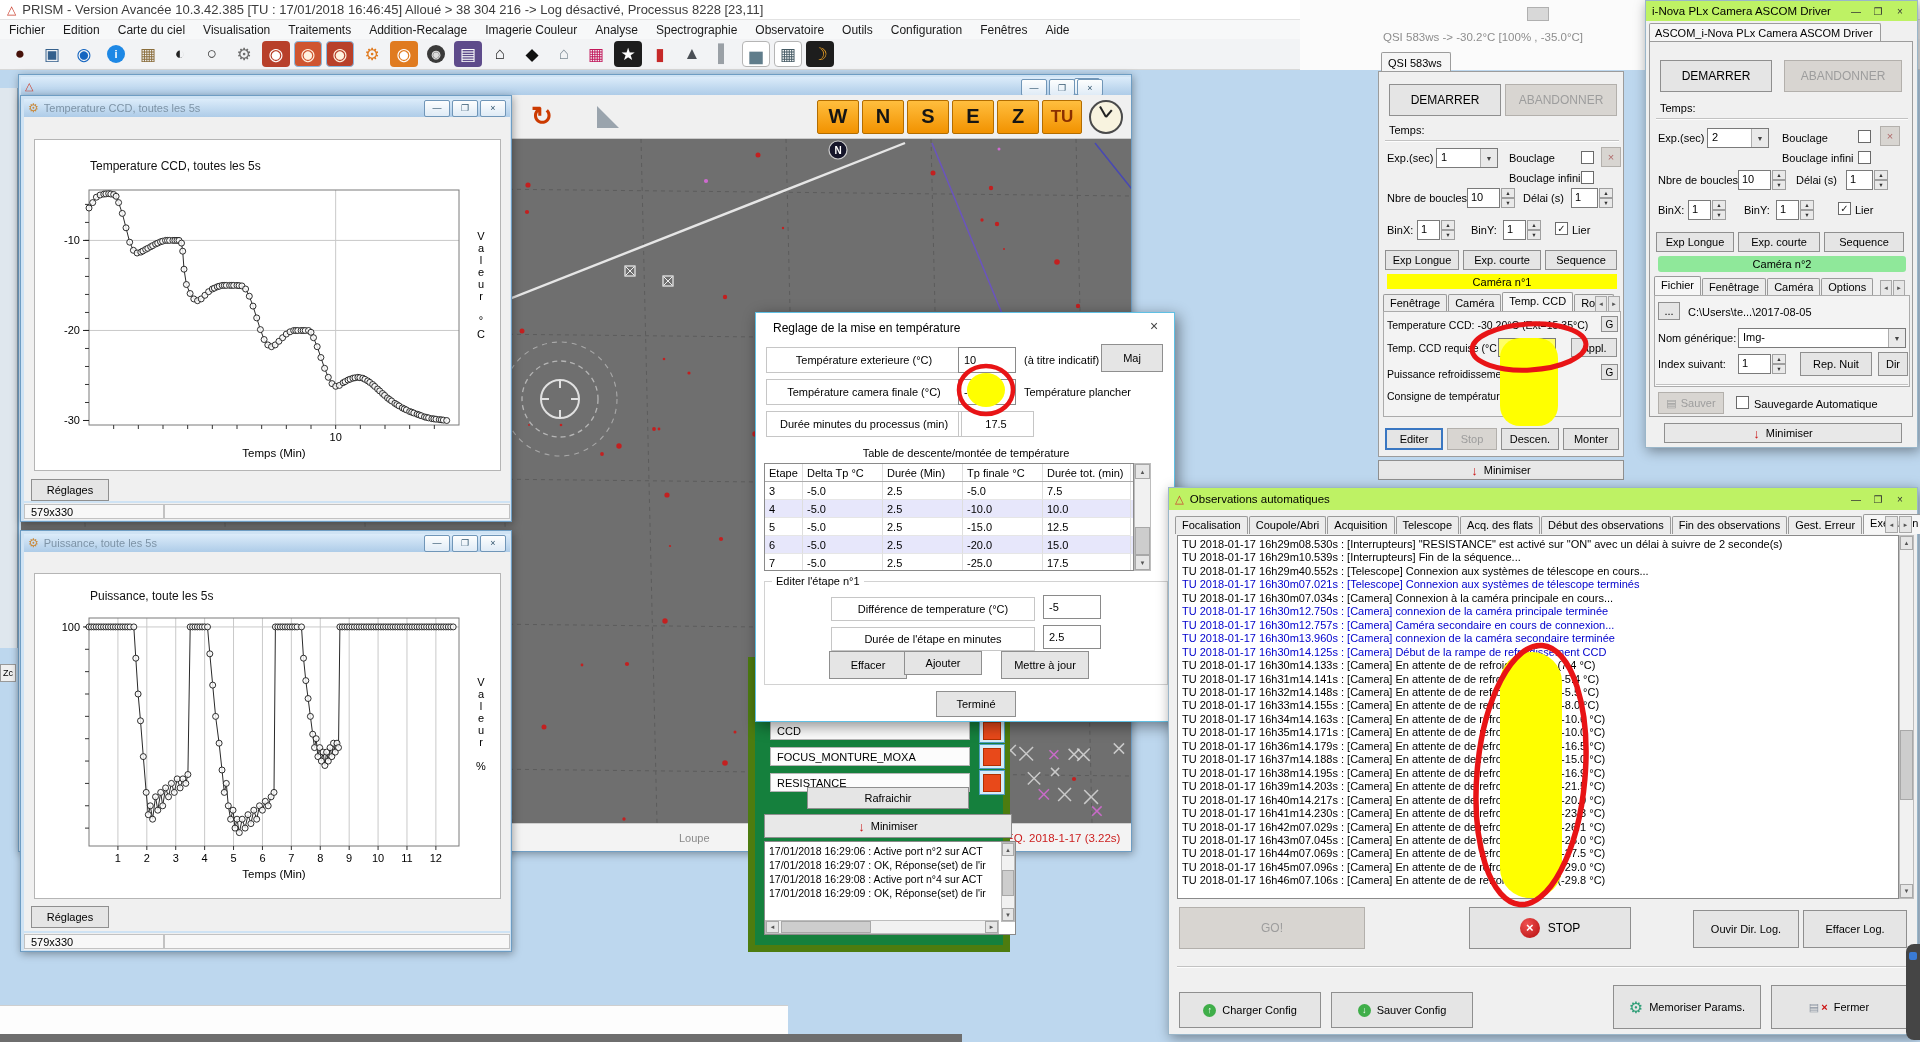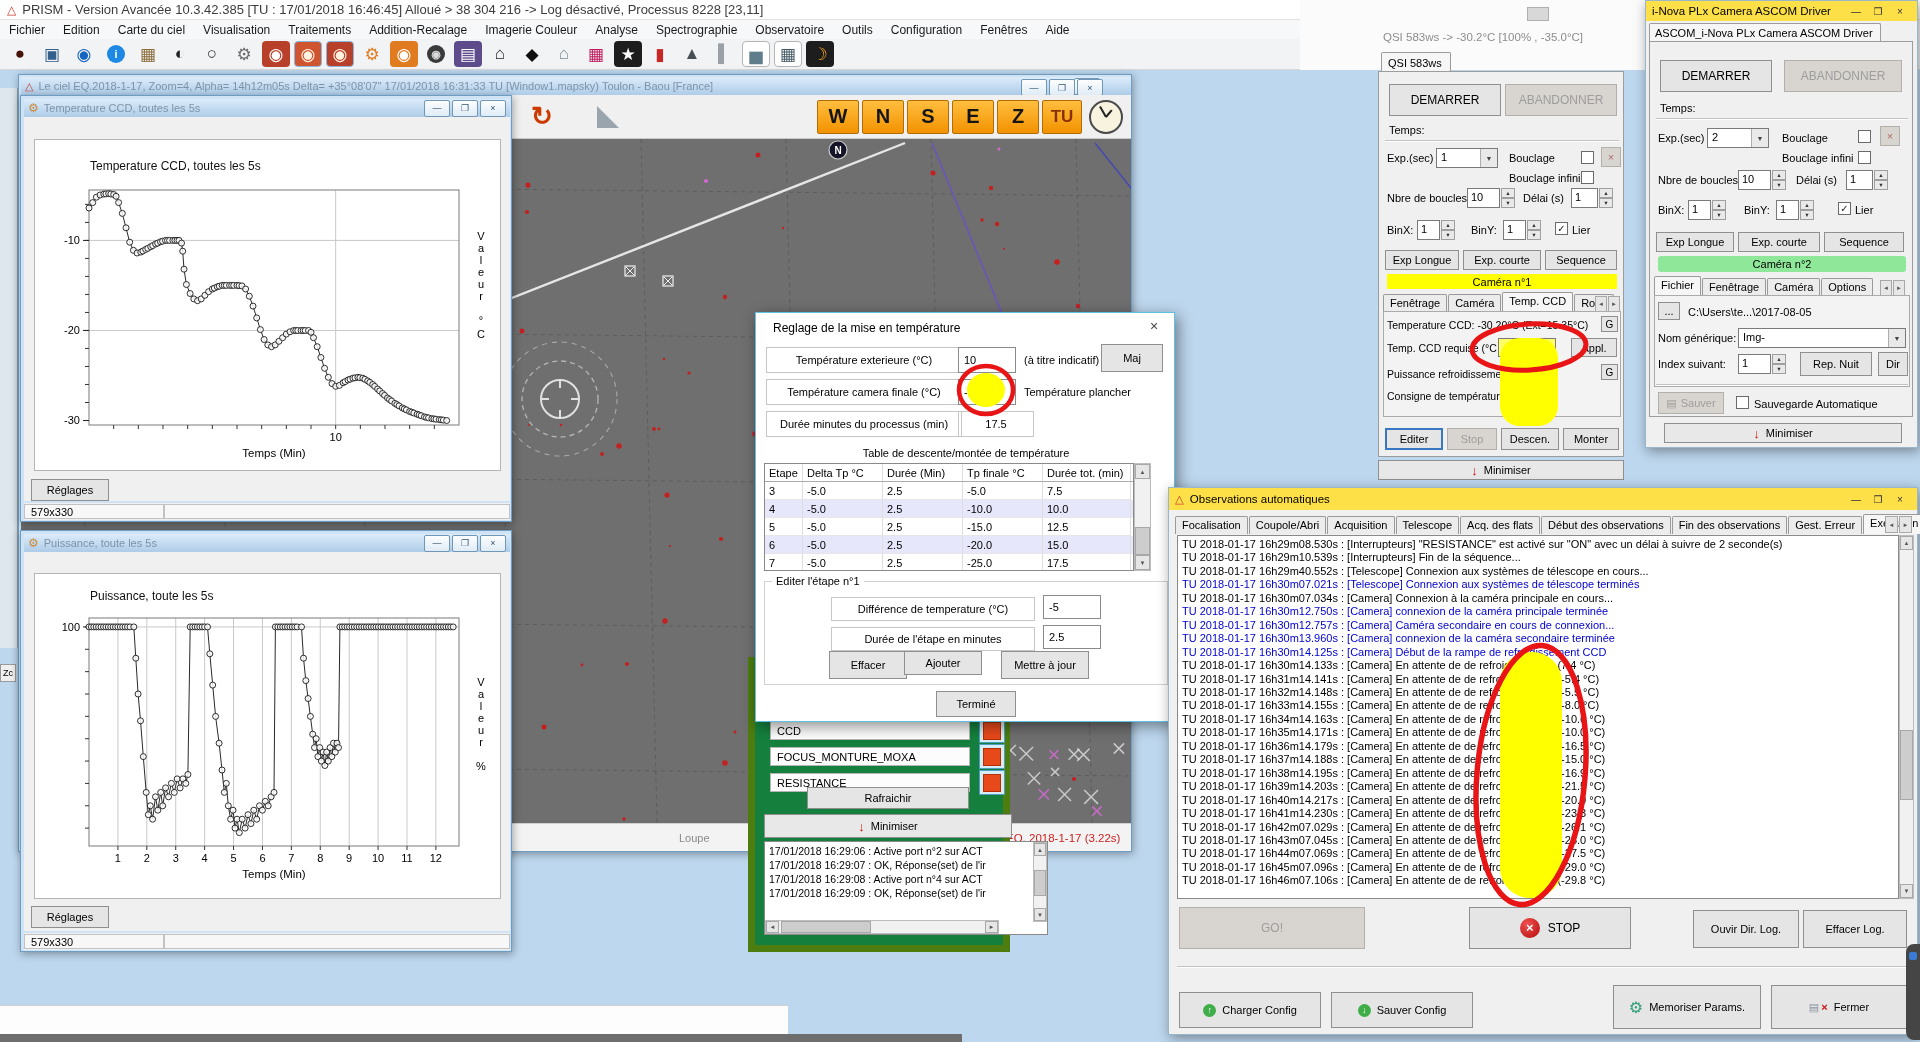--- a/index.html
+++ b/index.html
@@ -27,21 +27,21 @@
   .tabs{display:flex;align-items:flex-end}
   .tab{background:#ececec;border:1px solid #9a9a9a;border-bottom:none;padding:2px 6px 3px;margin-right:1px;
        border-radius:2px 2px 0 0;white-space:nowrap}
   .tab.act{background:#f6f6f6;padding-bottom:5px}
   .cwin{background:#cfe3f4;border:1px solid #6e9dc3;box-shadow:1px 2px 8px rgba(0,0,0,.35)}
   .ctitle{background:linear-gradient(#dcecfa,#aecce8);color:#7d93a6;display:flex;align-items:center;
        padding:0 4px;font-size:11px}
   .cbtn{width:24px;height:15px;background:linear-gradient(#fdfefe,#dfebf6);border:1px solid #7096b8;
        display:flex;align-items:center;justify-content:center;font-size:9px;color:#33566f;margin-left:2px;border-radius:2px}
   .wwin{background:#f0f0f0;border:1px solid #9ab6c9;box-shadow:2px 3px 12px rgba(0,0,0,.4)}
-  .wtitle{background:#fde047;display:flex;align-items:center;padding:0 6px;font-size:11.5px}
+  .wtitle{background:#bef264;display:flex;align-items:center;padding:0 6px;font-size:11.5px}
   .wbtn{width:22px;height:16px;display:flex;align-items:center;justify-content:center;color:#333;font-size:10px}
   .hr{border-top:1px solid #c2c2c2;border-bottom:1px solid #fdfdfd;height:0}
   .mini{display:flex;align-items:center;justify-content:center;background:#e8e8e8;border:1px solid #8f8f8f;font-size:11px}
   .mini .ar{color:#cc1111;font-weight:bold;margin-right:6px;font-size:13px}
   .sarr{background:#e6e6e6;border:1px solid #a8a8a8;display:flex;align-items:center;justify-content:center;
        font-size:6px;color:#555;box-sizing:border-box}
   .sthumb{background:#cdcdcd;border:1px solid #a8a8a8;box-sizing:border-box}
   .scol{background:#f1f1f1;border:1px solid #bdbdbd;box-sizing:border-box}
   .menu-item{padding:2px 9px;font-size:12px;color:#1a1a1a;white-space:nowrap}
   .ticon{width:28px;height:26px;display:flex;align-items:center;justify-content:center;font-size:17px;
@@ -177,21 +177,20 @@
   <div class="ab flex" style="left:0;top:664px;width:16px;height:18px;background:#f0f0f0;border:1px solid #999;font-size:9px;justify-content:center">
       <span>Zc</span>
     </div>
 
   <div class="ab" style="left:0;top:1005px;width:788px;height:30px;background:#fdfdfd;border-top:1px solid #cfcfcf"></div>
   <div class="ab" style="left:0;top:1034px;width:962px;height:8px;background:#6e6e6e"></div>
 
   <div class="ab cwin" style="left:18px;top:74px;width:1114px;height:778px">
     <div class="ab ctitle" style="left:2px;top:2px;width:1110px;height:18px">
       <span style="color:#cc4433;margin-right:5px">△</span>
-      <span class="nw">Le ciel EQ.2018-1-17, Zoom=4, Alpha= 14h12m05s Delta= +35°08'07"   17/01/2018 16:31:33 TU [Window1.mapsky)   Toulon - Baou [France]</span>
       <span style="flex:1"></span>
       <span class="cbtn" style="margin-right:27px;position:relative"></span>
     </div>
     <div class="ab" style="left:1000px;top:4px;display:flex">
       <span class="cbtn">—</span>
       <span class="cbtn">❐</span>
       <span class="cbtn">×</span>
     </div>
     <div class="ab flex" style="left:2px;top:20px;width:1110px;height:44px;background:#f0f0f0;border-bottom:1px solid #c9c9c9">
       <span style="margin-left:510px;font-size:26px;font-weight:bold;color:#cc3a00">↻</span>
@@ -896,21 +895,21 @@
           <div></div>
         </div>
       </div>
     <button class="ab btn" style="left:52px;top:123px;width:162px;height:22px">
         <span>Rafraichir</span>
       </button>
     <button class="ab mini" style="left:9px;top:150px;width:248px;height:24px">
         <span class="ar">↓</span>
         <span>Minimiser</span>
       </button>
-    <div class="ab sunk" style="left:9px;top:177px;width:284px;height:94px;overflow:hidden">
+    <div class="ab sunk" style="left:9px;top:177px;width:252px;height:94px;overflow:hidden">
       <div id="intLog" style="padding:2px 0 0 4px">
           <div class="logline" style="font-size: 10.5px; line-height: 14px;">17/01/2018 16:29:06 : Active port n°2 sur ACT</div>
           <div class="logline" style="font-size: 10.5px; line-height: 14px;">17/01/2018 16:29:07 : OK, Réponse(set) de l'ir</div>
           <div class="logline" style="font-size: 10.5px; line-height: 14px;">17/01/2018 16:29:08 : Active port n°4 sur ACT</div>
           <div class="logline" style="font-size: 10.5px; line-height: 14px;">17/01/2018 16:29:09 : OK, Réponse(set) de l'ir</div>
         </div>
       <div class="ab scol" style="right:0;top:0;width:14px;height:80px">
         <div class="sarr" style="height:13px">▲</div>
         <div class="sthumb" style="height:26px;margin-top:14px"></div>
         <div class="sarr ab" style="bottom:0;width:12px;height:13px">▼</div>

